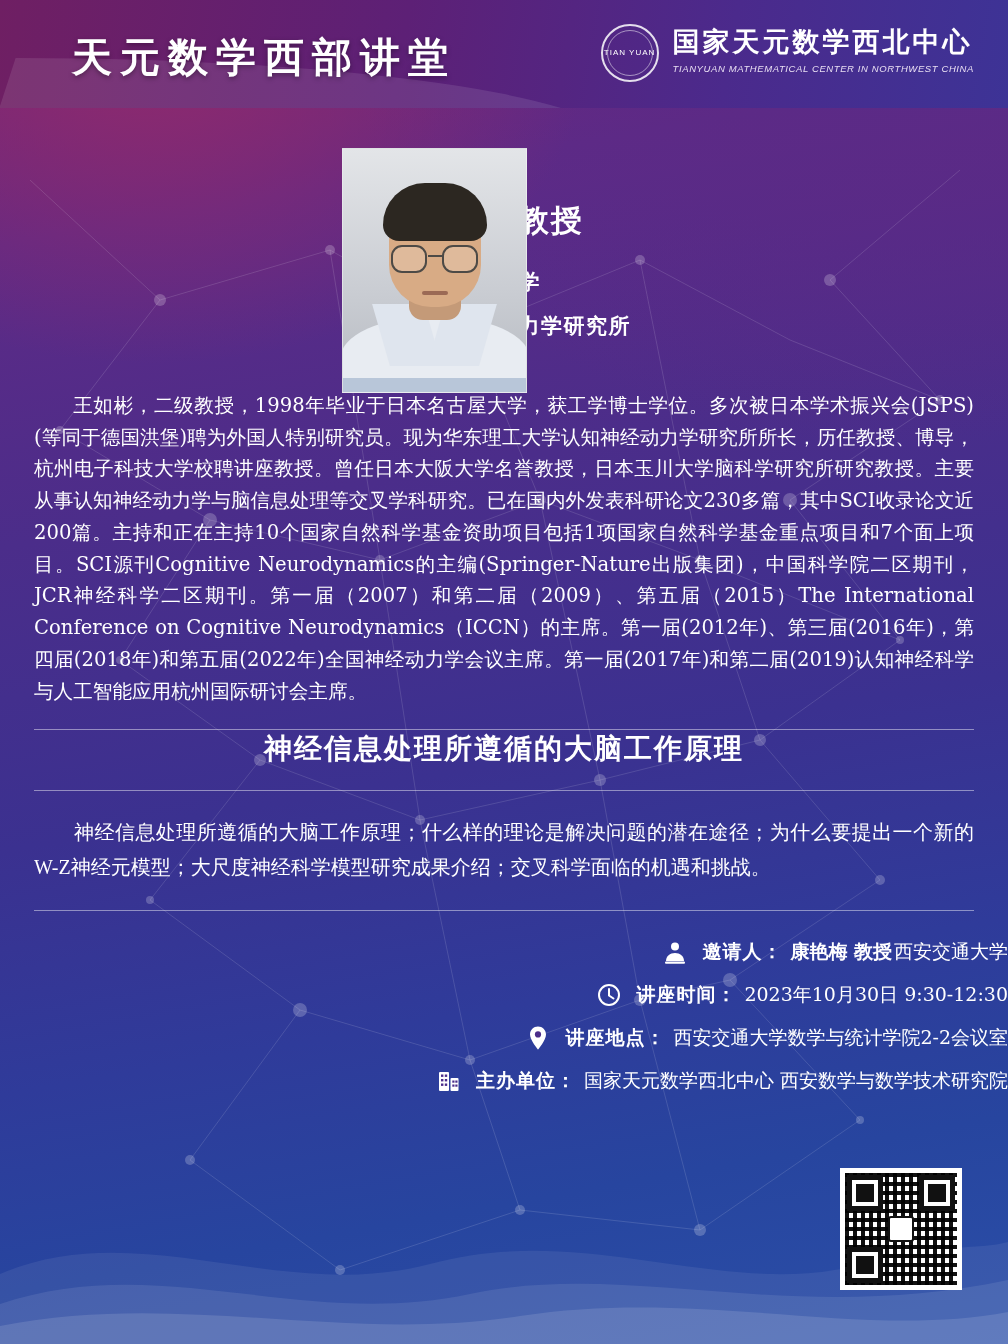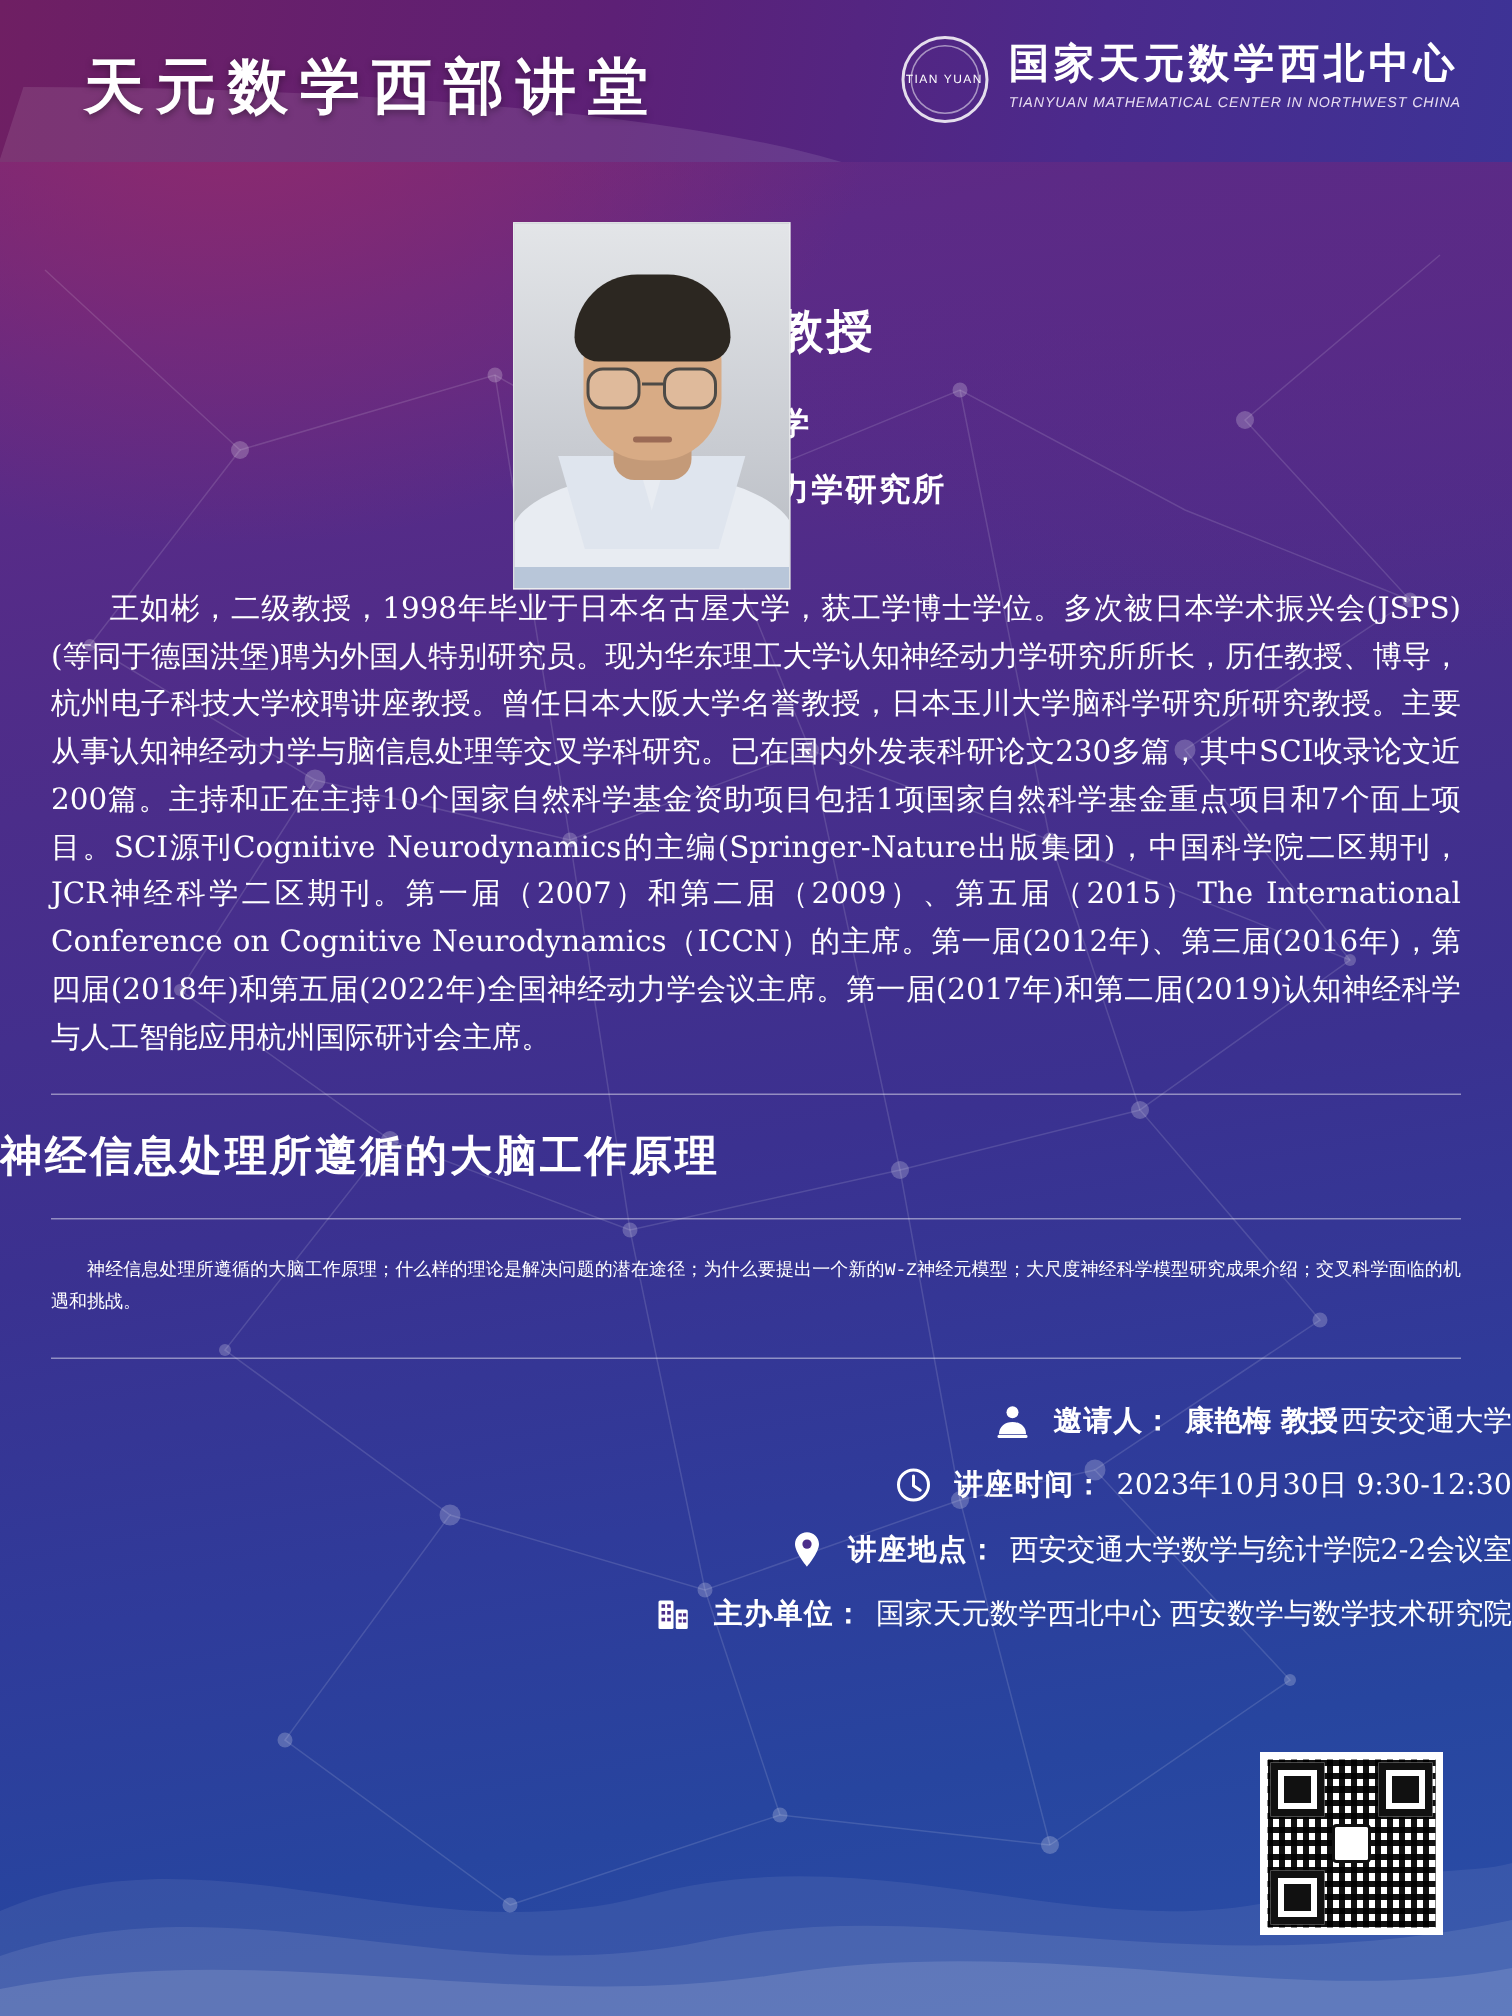--- a/index.html
+++ b/index.html
@@ -42,21 +42,21 @@
     left: 0;
     bottom: -46px;
     width: 640px;
     height: 96px;
     border-radius: 0 100% 0 0 / 0 100% 0 0;
     background: rgba(255,255,255,0.10);
     transform: skewX(-18deg);
   }
   .header-title {
     position: absolute;
-    left: 56px;
+    left: 72px;
     top: 30px;
     font-family: "DejaVu Serif", serif;
     font-weight: bold;
     font-size: 40px;
     letter-spacing: 8px;
     color: #ffffff;
     text-shadow: 0 2px 5px rgba(0,0,0,0.35);
     z-index: 3;
   }
   .header-logo {
@@ -193,35 +193,35 @@
   .divider {
     position: relative;
     margin: 22px 34px 0 34px;
     height: 1px;
     background: rgba(255,255,255,0.45);
     z-index: 3;
   }
 
   .talk-title {
     position: relative;
-    margin-top: 22px;
+    text-align: center;
     color: #ffffff;
     font-family: "DejaVu Serif", serif;
     font-weight: bold;
     font-size: 28px;
     letter-spacing: 2px;
     z-index: 3;
   }
 
   .abstract {
     position: relative;
     margin: 24px 34px 0 34px;
     color: #ffffff;
-    font-family: Liberation Mono, monospace;
-    font-size: 12px;
+    font-family: Liberation Serif, serif;
+    font-size: 20px;
     line-height: 1.72;
     text-align: justify;
     text-indent: 2em;
     z-index: 3;
   }
 
   
   .meta {
     position: relative;
     margin: 26px 0 0 96px;

